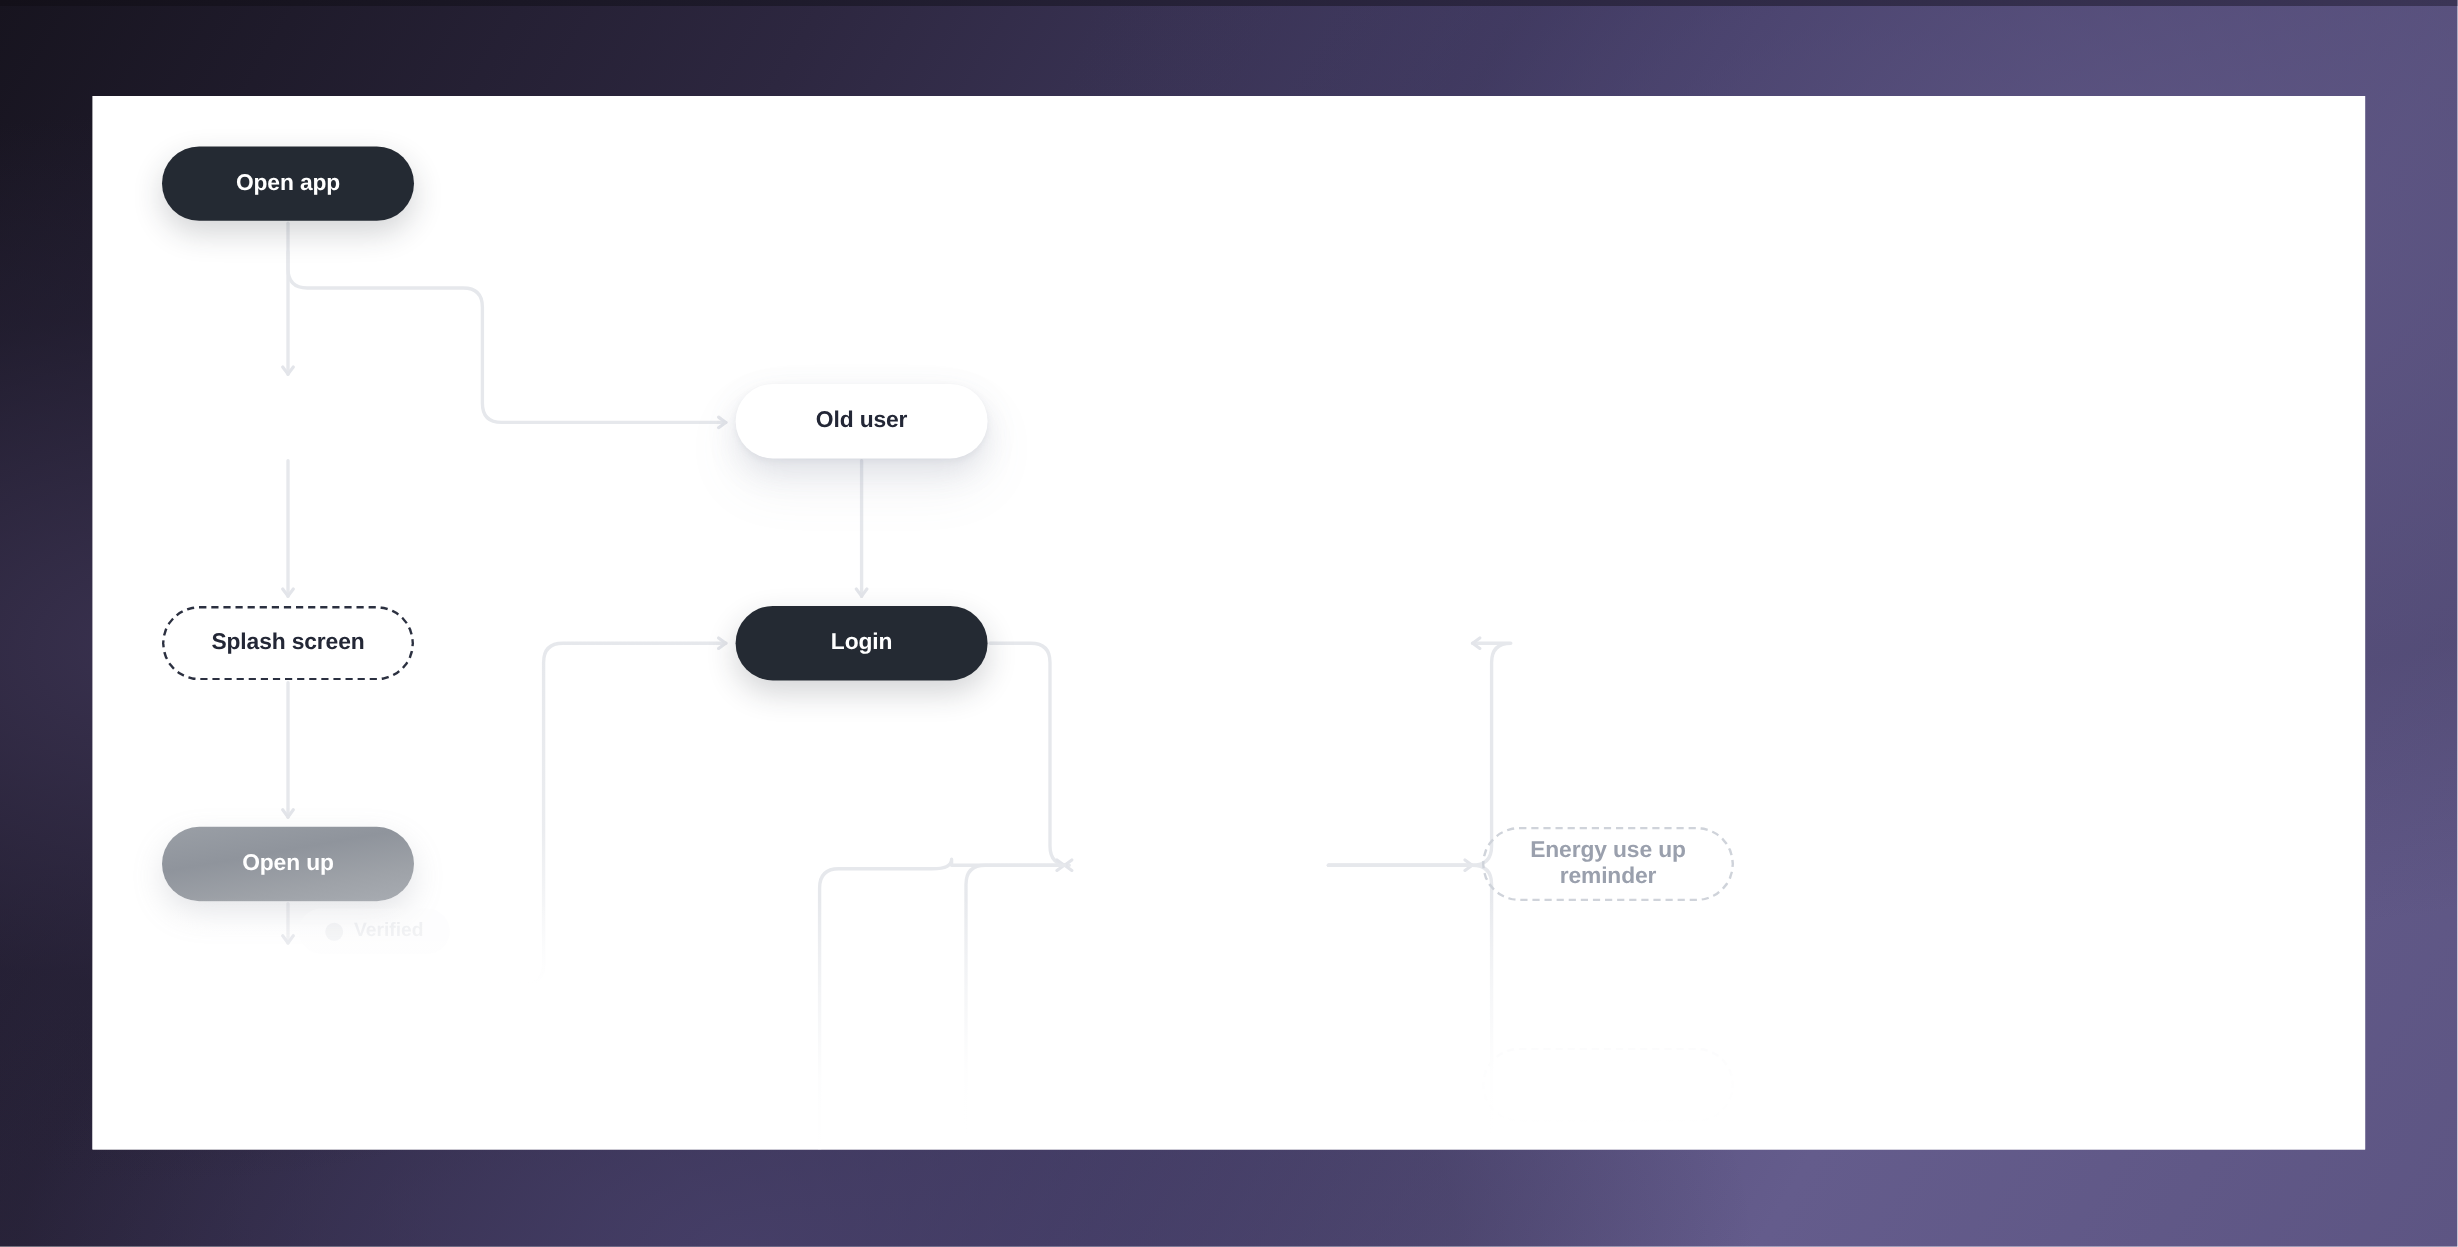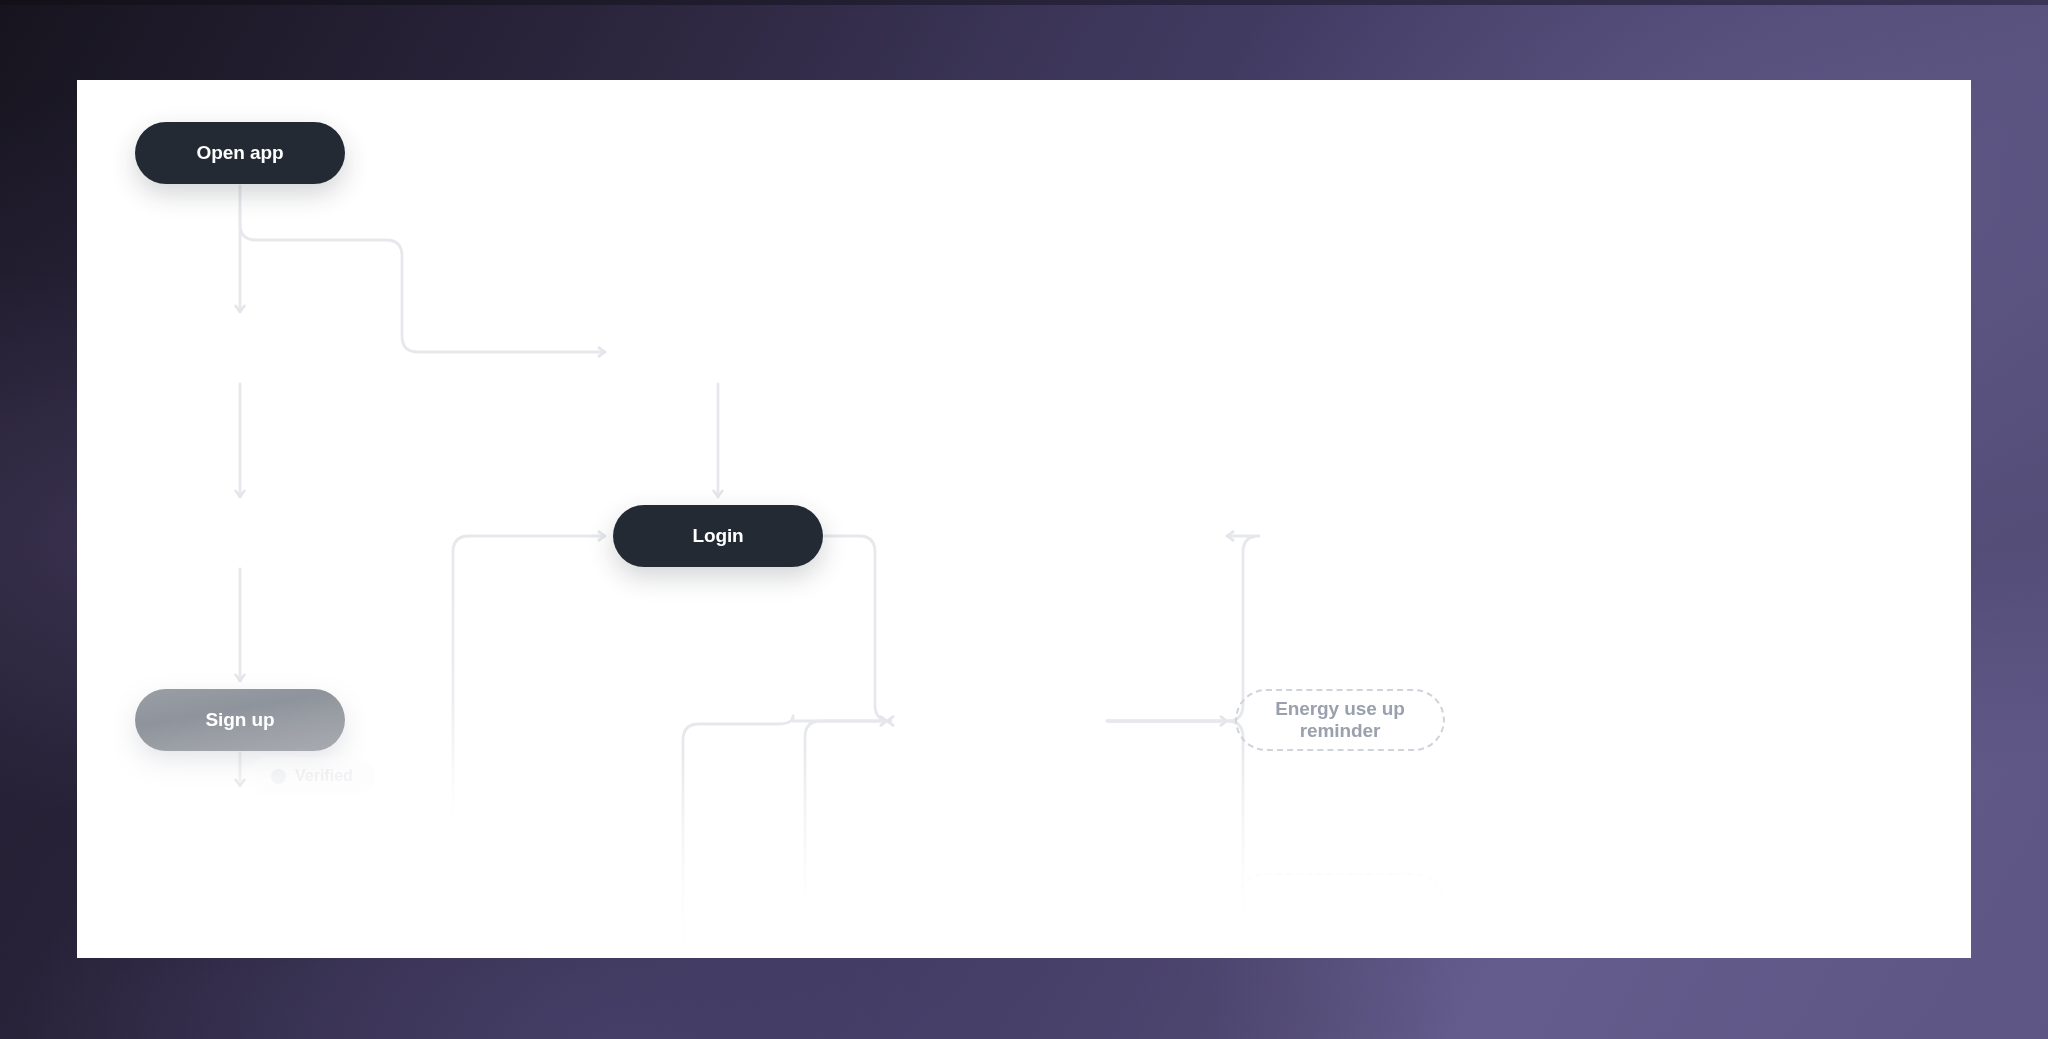--- a/index.html
+++ b/index.html
@@ -130,29 +130,35 @@
 
           <path d="M1030,641 L1150,641 Q1166,641 1166,657 L1166,878" stroke="url(#fadeDown)"></path>
         </g>
       </svg>
 
       <div class="node n-dark" style="left:58px; top:42px; width:210px; height:62px;">
         <span class="label">Open app</span>
       </div>
 
 
+      <div class="node n-white" style="left:536px; top:240px; width:210px; height:62px;">
+        <span class="label">Old user</span>
+      </div>
 
+      <div class="node n-dashed" style="left:58px; top:425px; width:210px; height:62px;">
+        <span class="label">Splash screen</span>
+      </div>
 
       <div class="node n-dark" style="left:536px; top:425px; width:210px; height:62px;align-items:center;">
         <span class="label">Login</span>
       </div>
 
 
       <div class="node n-grad" style="left:58px; top:609px; width:210px; height:62px;">
-        <span class="label">Sign up</span>
+        <span class="label">Open up</span>
       </div>
 
 
       <div class="node n-dashed n-dashed-faint" style="left:1158px; top:609px; width:210px; height:62px;">
         <span class="label">Energy use up reminder</span>
       </div>
 
       <div class="node n-dashed n-dashed-ghost" style="left:1158px; top:793px; width:210px; height:62px;">
         <span class="label"></span>
       </div>

